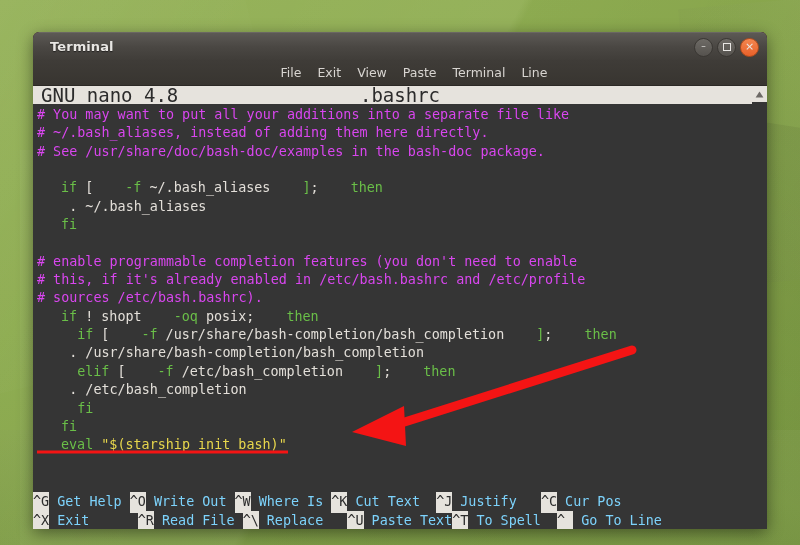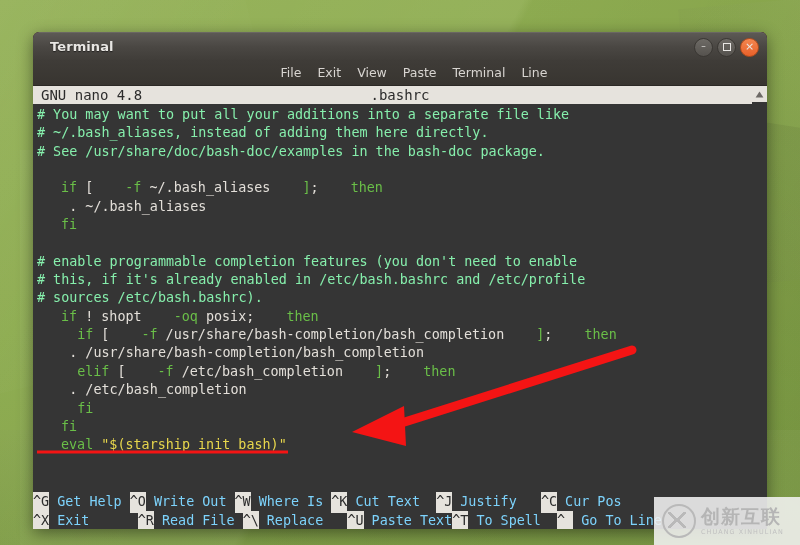--- a/index.html
+++ b/index.html
@@ -151,21 +151,21 @@
     overflow: hidden;
   }
   .nano-header {
     background: #e6e3dd;
     color: #2c2c2c;
     height: 18px;
     line-height: 18px;
     display: flex;
     align-items: center;
     font-family: "DejaVu Sans Mono", monospace;
-    font-size: 14px;
+    font-size: 19px;
     white-space: pre;
     padding-left: 8px;
     box-sizing: border-box;
   }
   .nano-header .hdr-ver { }
   .nano-header .hdr-file {
     position: absolute;
     left: 0; right: 0;
     text-align: center;
     pointer-events: none;
@@ -178,21 +178,21 @@
   .code {
     padding: 2px 0 0 4px;
     white-space: pre;
     color: #d6d2cc;
   }
   .ln {
     height: 18.35px;
     white-space: pre;
     color: #d6d2cc;
   }
-  .c-comment { color: #86efac; }
+  .c-comment { color: #d946ef; }
   .c-keyword { color: #6abf48; margin-left: 24px; }
   .c-plain   { color: #e3dfd9; }
   .c-string  { color: #e8d74c; }
 
   
   .scrollbar {
     position: absolute;
     right: 0;
     top: 0;
     bottom: 0;
@@ -358,20 +358,13 @@
   </div>
 
   <svg id="annot">
     <line id="ann-underline" x1="37" y1="452" x2="288" y2="452" stroke="#f41414" stroke-width="3"></line>
     <g id="ann-arrow">
       <line x1="632" y1="350" x2="392" y2="426" stroke="#f41414" stroke-width="9" stroke-linecap="round"></line>
       <polygon points="352,432 404,406 406,446" fill="#f41414"></polygon>
     </g>
   </svg>
 
-  <div id="watermark">
-    <div class="wm-logo"></div>
-    <div class="wm-text">
-      <div class="wm-cn">创新互联</div>
-      <div class="wm-en">CHUANG XINHULIAN</div>
-    </div>
-  </div>
 </div>
 
 </body></html>

